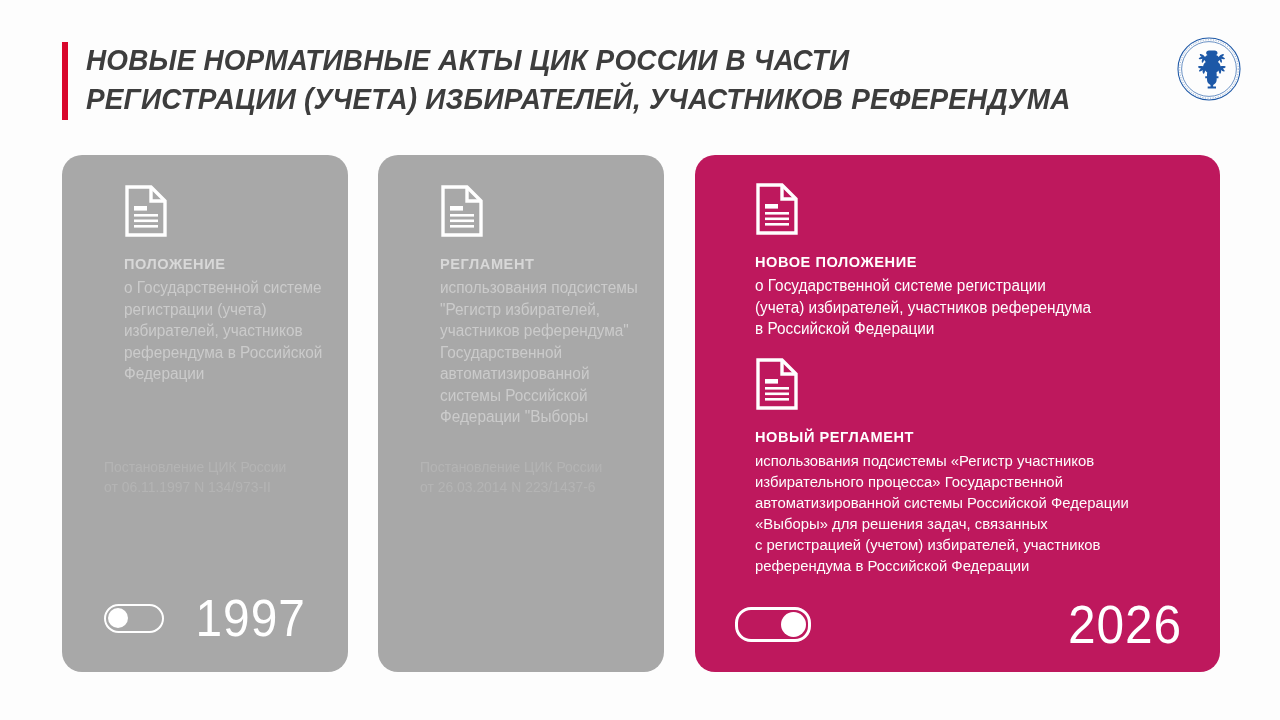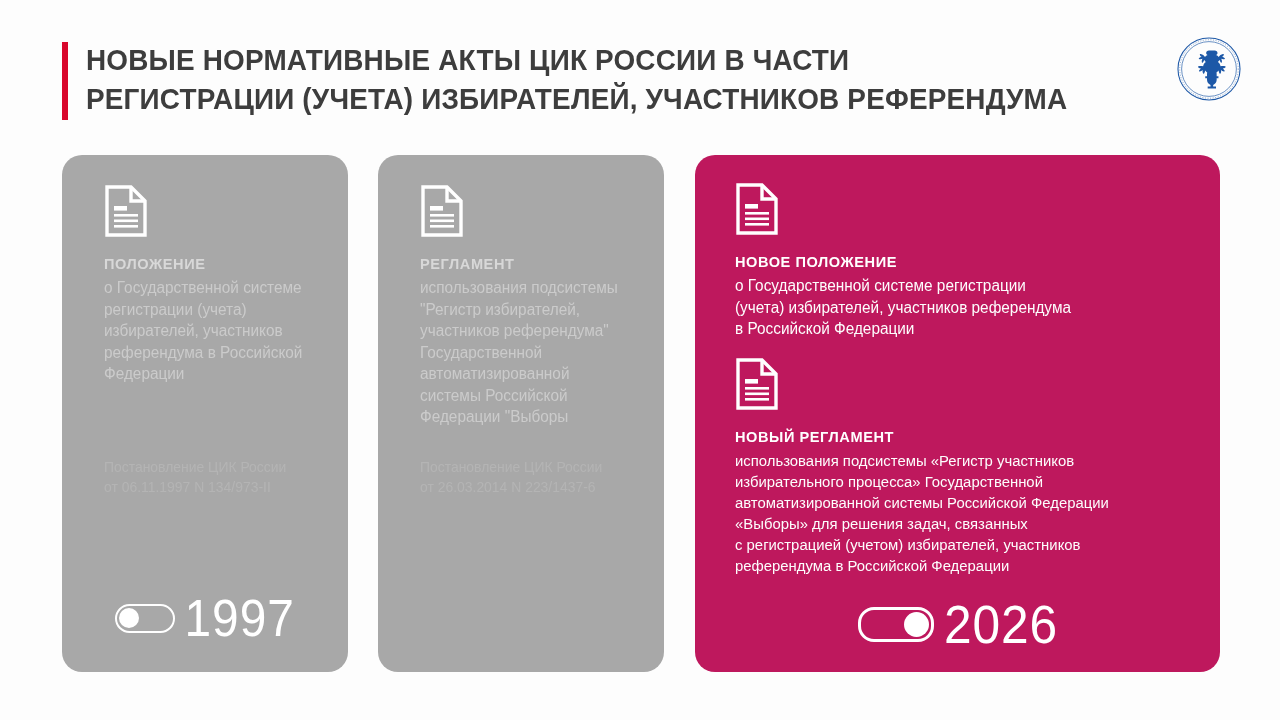--- a/index.html
+++ b/index.html
@@ -27,20 +27,21 @@
 
   
   .header {
     position: absolute;
     left: 62px;
     top: 40px;
     width: 1060px;
     height: 84px;
     display: flex;
     align-items: flex-start;
+    font-style: italic;
   }
 
   .title-bar {
     width: 6px;
     height: 78px;
     background: #d9072c;
     flex: 0 0 6px;
     margin-top: 2px;
   }
 
@@ -97,20 +98,21 @@
     height: 100%;
   }
 
   
   .doc-icon {
     display: block;
   }
 
   .block {
     position: absolute;
+    margin-left: 20px;
   }
 
   .blk-1 { left: 42px; top: 30px;  width: 220px; }
   .blk-2 { left: 42px; top: 30px;  width: 230px; }
   .blk-r1 { left: 40px; top: 28px; width: 430px; }
   .blk-r2 { left: 40px; top: 203px; width: 450px; }
 
   .kicker {
     font-family: "Liberation Sans Narrow", "Liberation Sans", sans-serif;
     font-weight: 700;
@@ -159,21 +161,21 @@
   .fn-2 { top: 302px; }
 
   
   .card-footer {
     position: absolute;
     bottom: 28px;
     left: 42px;
     right: 42px;
     display: flex;
     align-items: center;
-    justify-content: center;
+    justify-content: space-between;
   }
 
   .card-3 .card-footer { left: 40px; right: 38px; bottom: 22px; }
 
   .toggle {
     position: relative;
     width: 60px;
     height: 29px;
     border: 2.5px solid #ffffff;
     border-radius: 16px;

